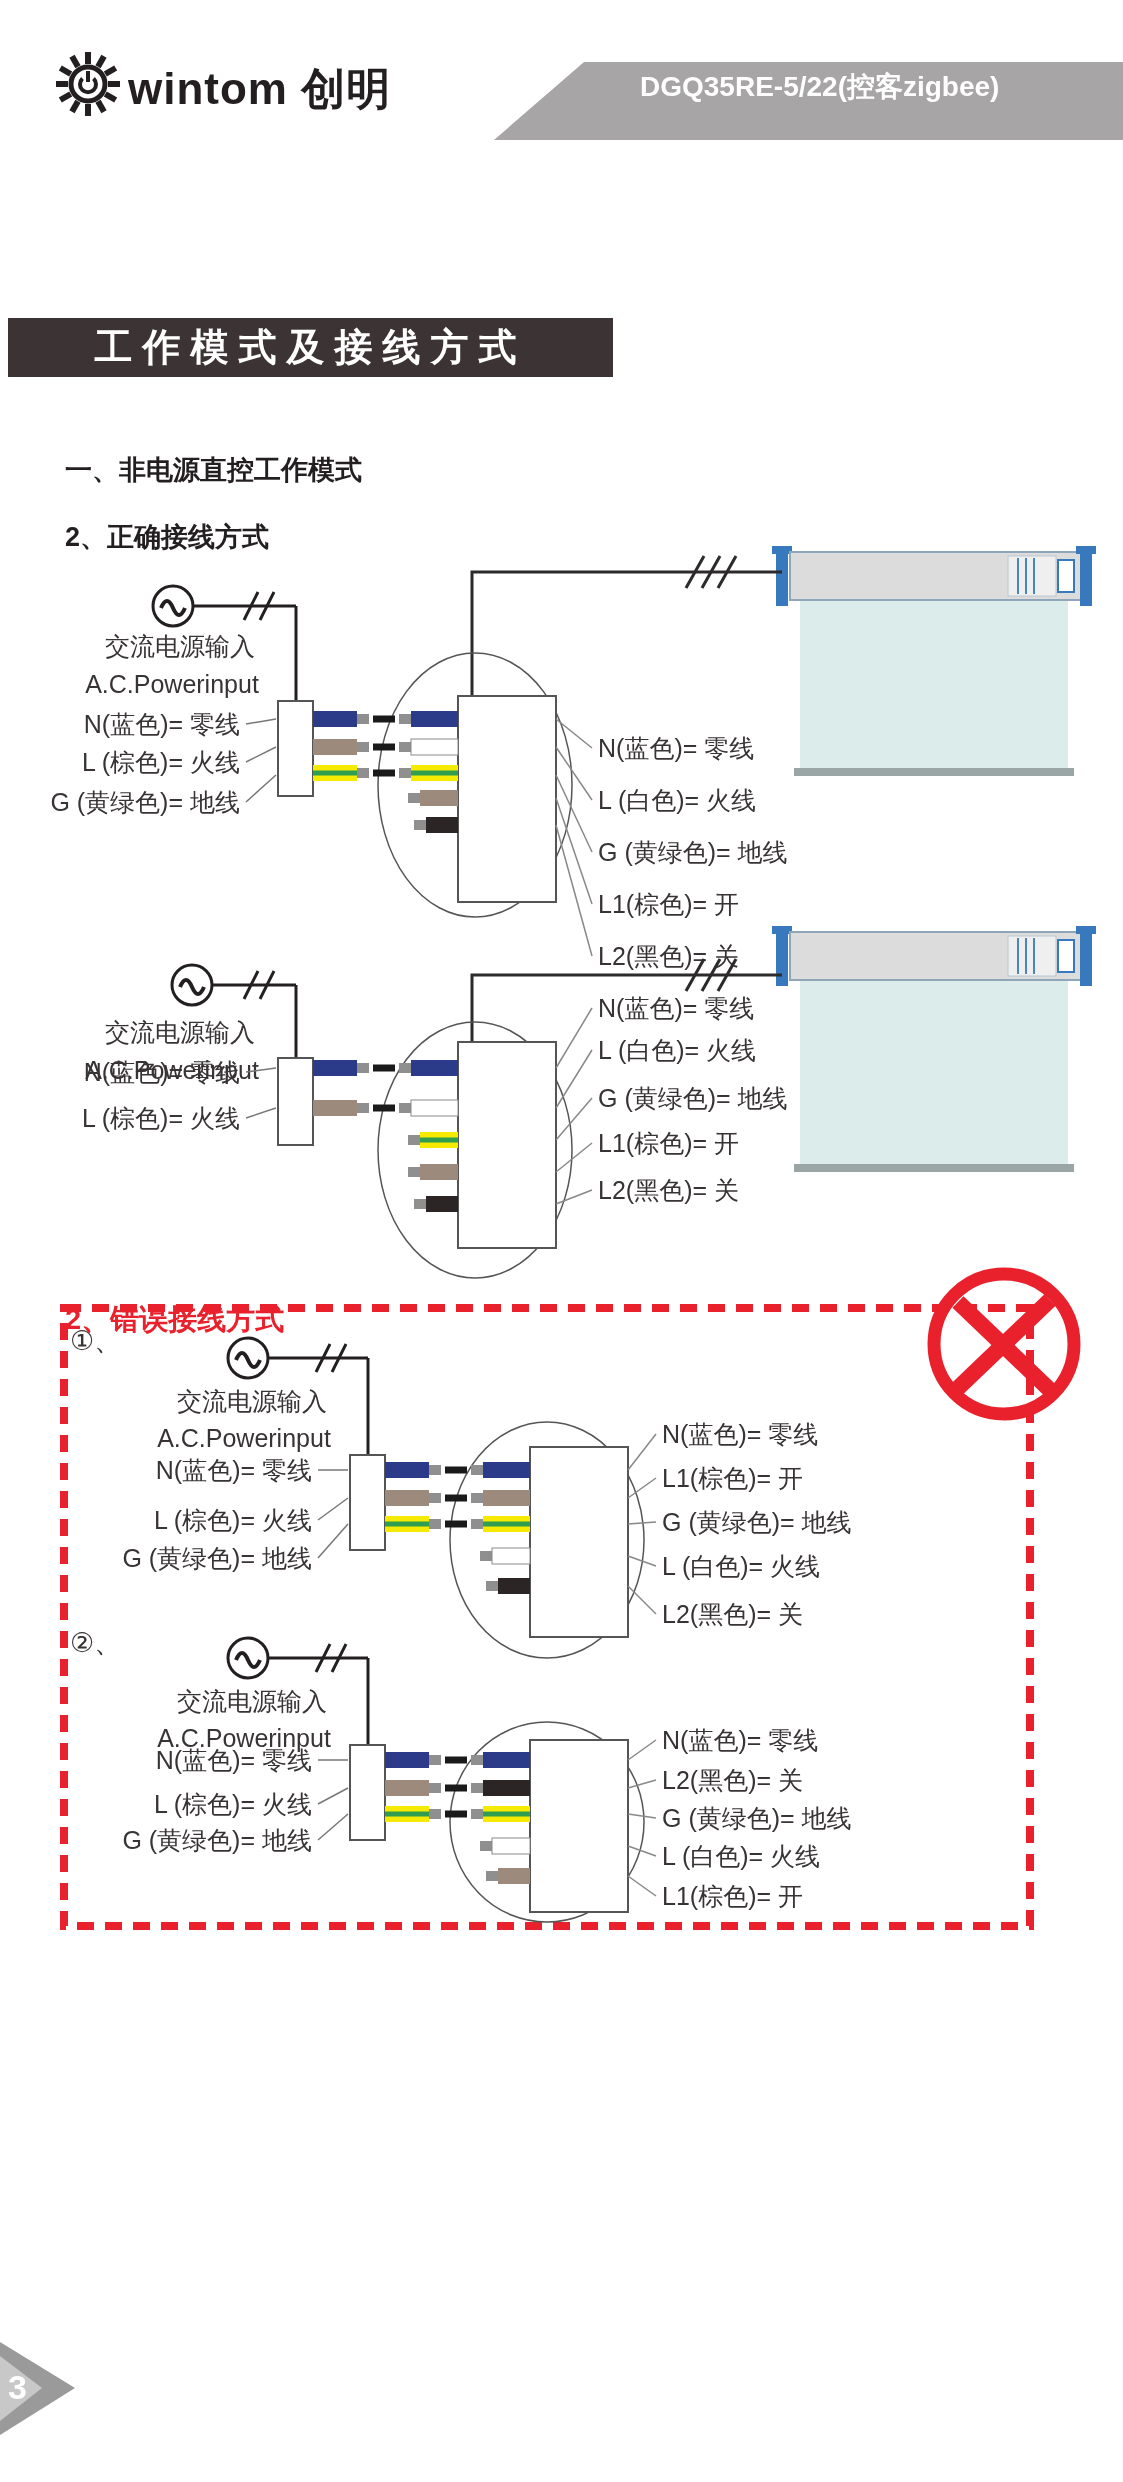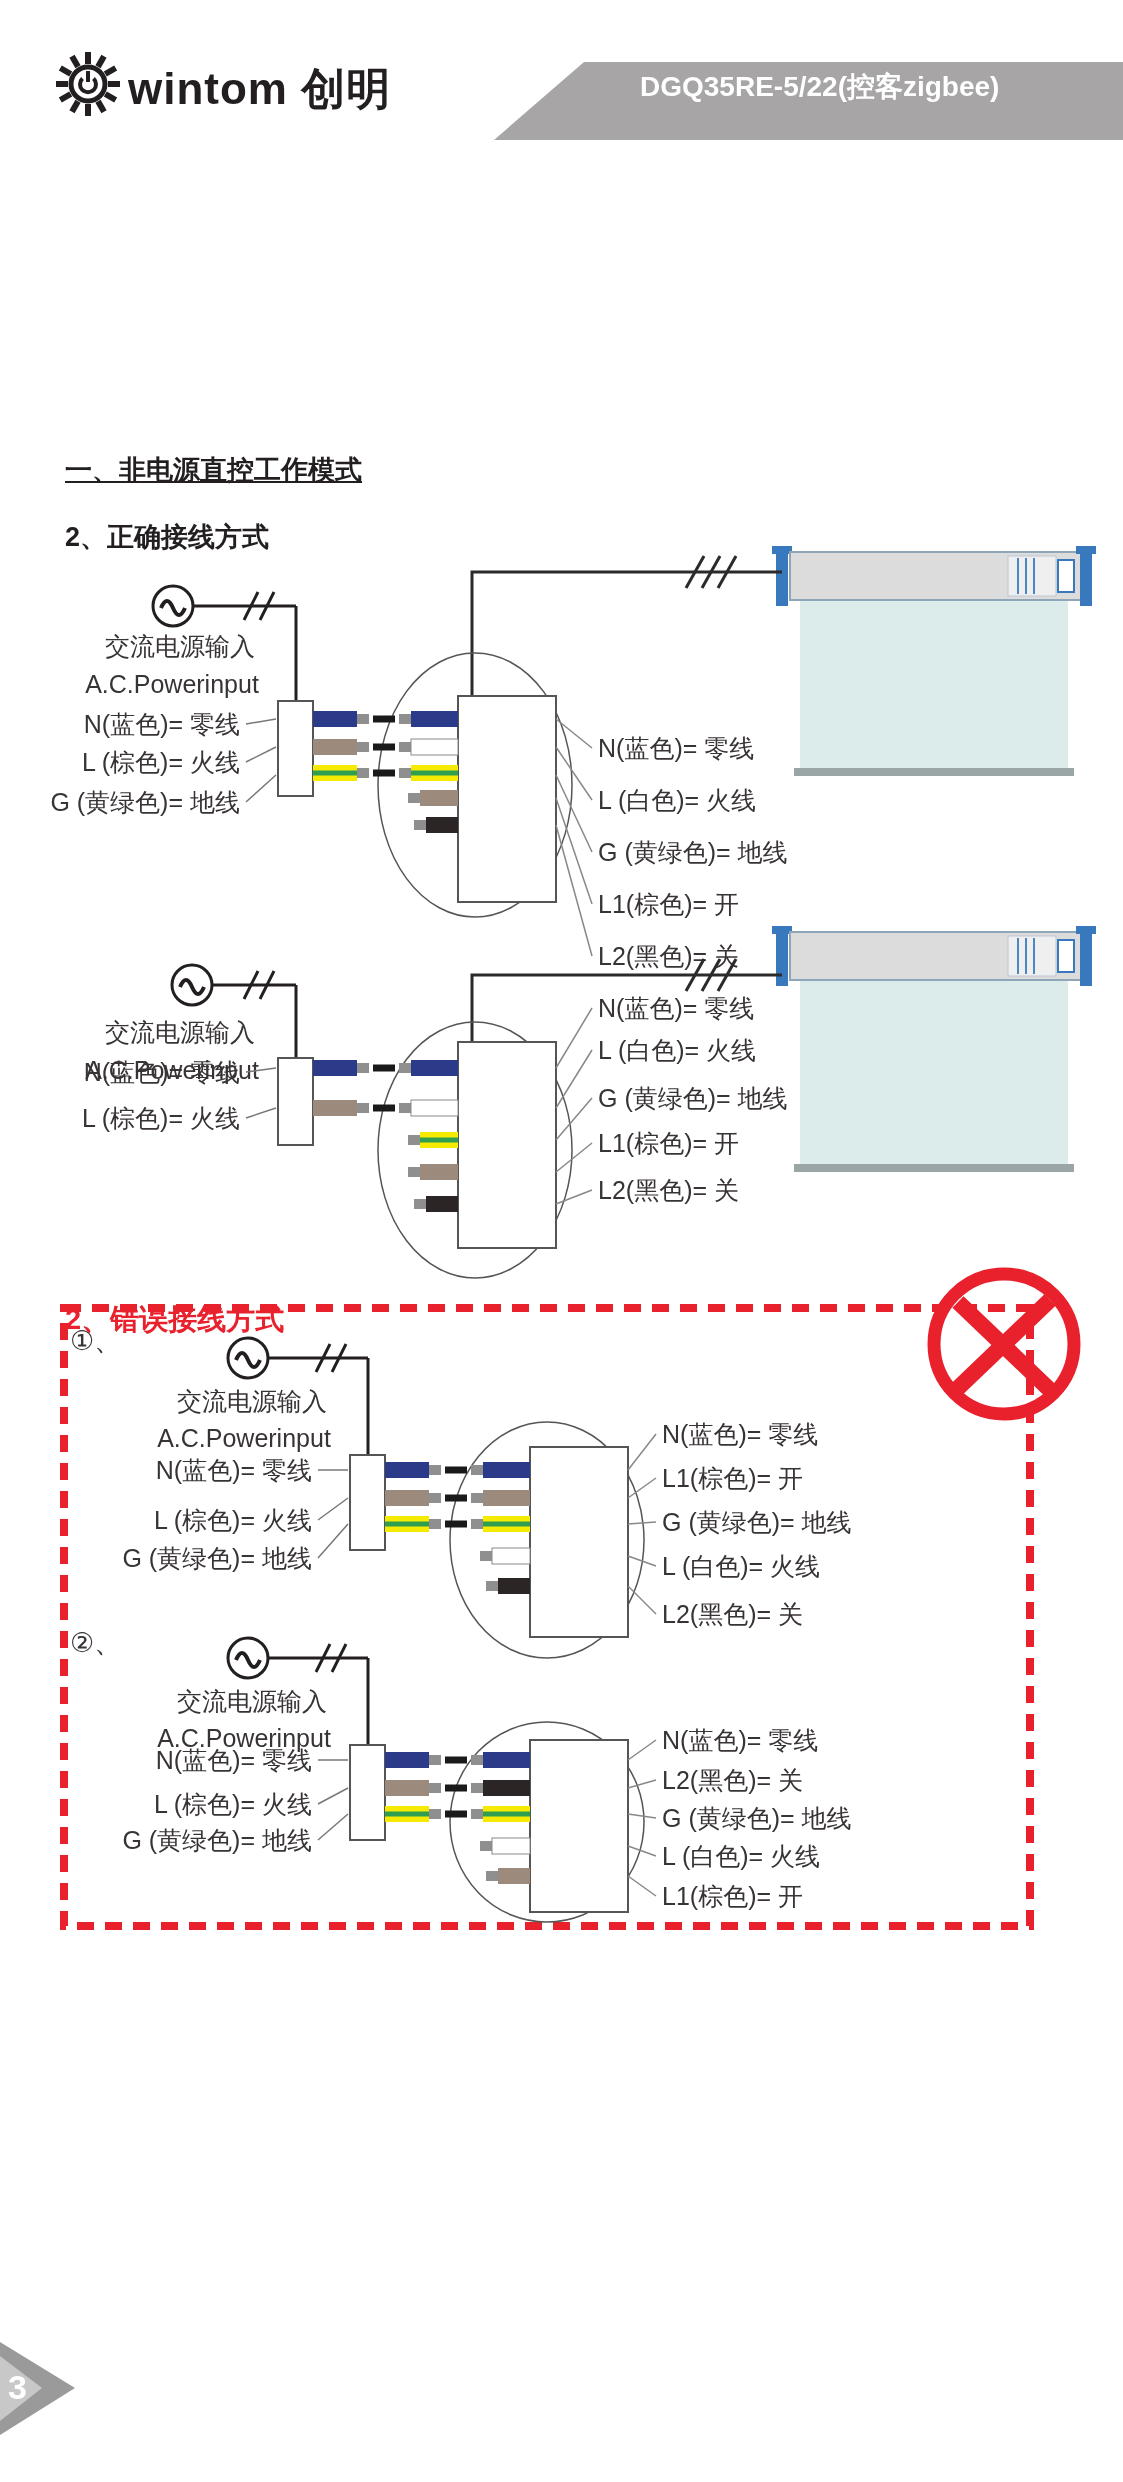--- a/index.html
+++ b/index.html
@@ -45,22 +45,25 @@
       </g>
     </svg>
     <div class="abs brand-text" style="left:128px;top:60px;">wintom 创明</div>
     <div class="abs banner" style="left:494px;top:62px;width:629px;height:78px;">
       <div class="banner-inner">
         <div>DGQ35RE-5/22(控客zigbee)</div>
       </div>
     </div>
   </div>
 
-
-  <div class="abs h1" style="left:65px;top:452px;text-decoration:underline;">一、非电源直控工作模式</div>
+  <div class="abs title-bar" style="left:8px;top:318px;width:605px;height:59px;">
+    <span>工作模式及接线方式</span>
+  </div>
+
+  <div class="abs h1" style="left:65px;top:452px;">一、非电源直控工作模式</div>
   <div class="abs h2" style="left:65px;top:519px;">2、正确接线方式</div>
 
   <svg class="abs" style="left:0;top:540px;" width="1123" height="450" viewBox="0 540 1123 450">
 
     <g>
       <rect x="800" y="600" width="268" height="172" fill="#dcecea"></rect>
       <rect x="794" y="768" width="280" height="8" fill="#9aa5a5"></rect>
       <rect x="776" y="546" width="12" height="60" fill="#3779bc"></rect>
       <rect x="772" y="546" width="20" height="8" fill="#3779bc"></rect>
       <rect x="790" y="552" width="292" height="48" fill="#dcdcdc" stroke="#8fa6b8" stroke-width="2"></rect>

